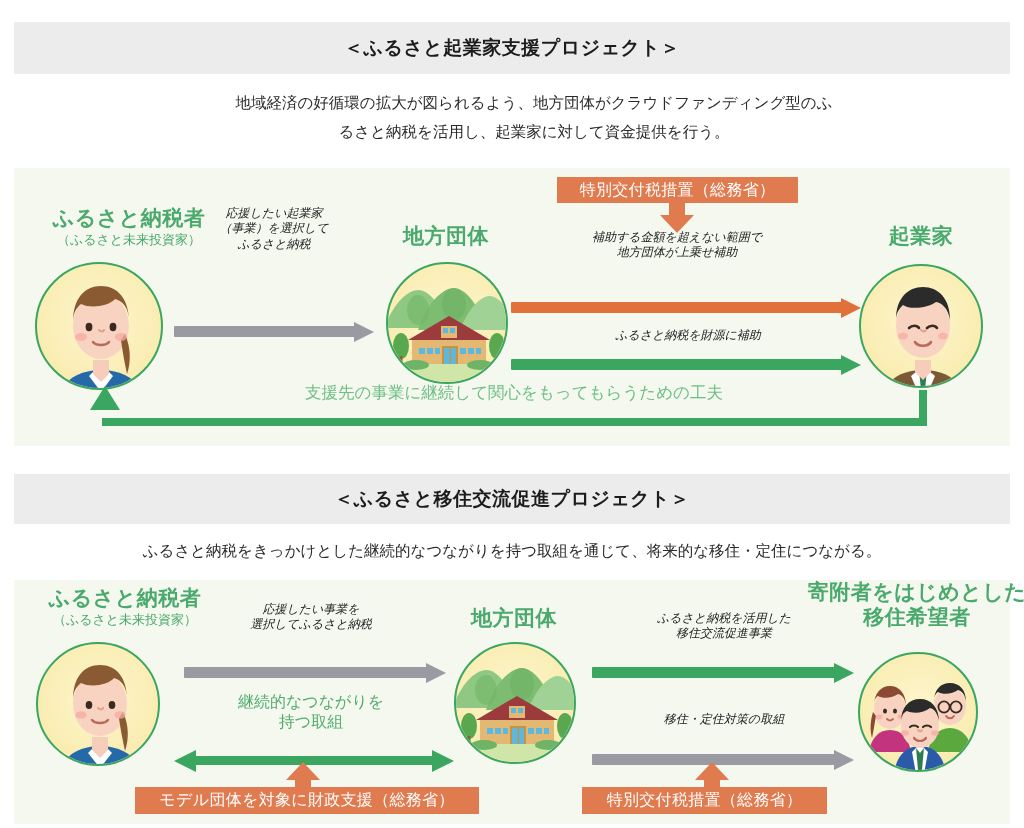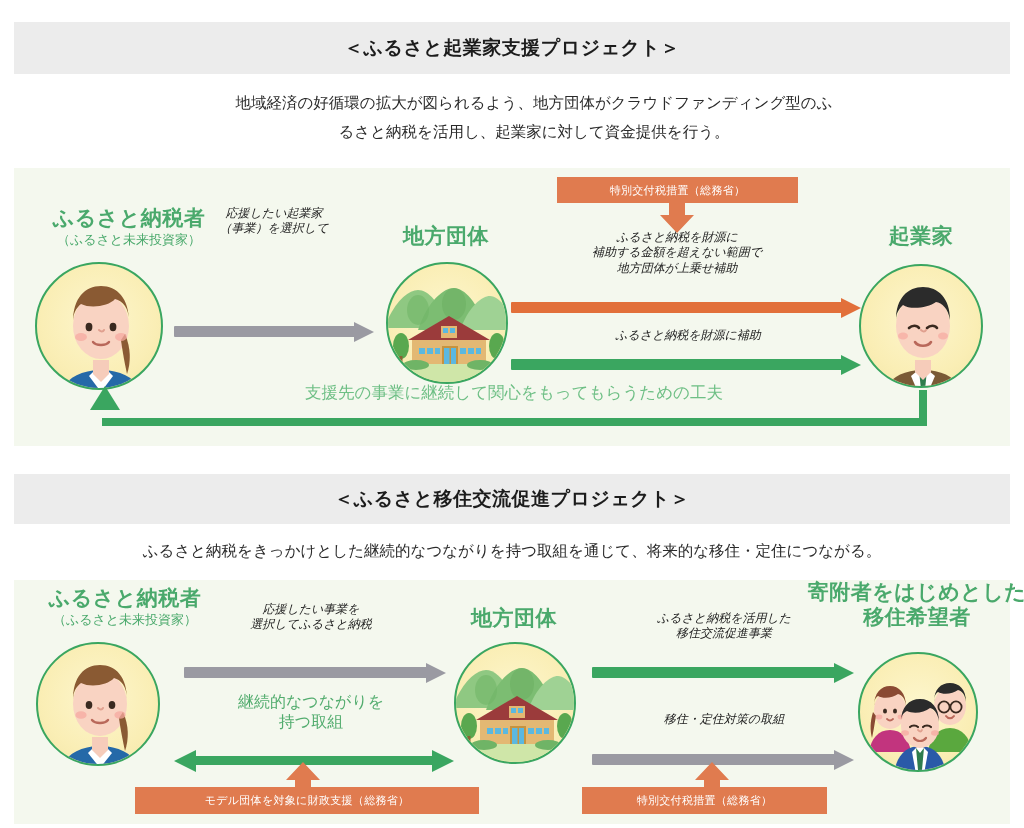--- a/index.html
+++ b/index.html
@@ -107,21 +107,21 @@
   }
   .arrow-label.dark { color: #222222; font-size: 12px; font-style: italic; }
   .arrow-label.green { color: #52ac6e; font-size: 16px; }
   .arrow-label .l { display: block; }
 
   
   .badge {
     position: absolute;
     background: #e07b4f;
     color: #ffffff;
-    font-size: 11px;
+    font-size: 16px;
     display: flex;
     align-items: center;
     justify-content: center;
     white-space: nowrap;
     letter-spacing: 0.3px;
   }
   .badge-arrow-down, .badge-arrow-up {
     position: absolute;
   }
 
@@ -175,20 +175,21 @@
           <ellipse cx="84" cy="73" rx="6" ry="4" fill="#f6a9a0" opacity="0.75"></ellipse>
           <path d="M56 78c3 4 13 4 16 0" stroke="#b9685a" stroke-width="2.4" fill="none" stroke-linecap="round"></path>
           <path d="M62 66c2 2 4 2 5 0" stroke="#e0a08f" stroke-width="2" fill="none" stroke-linecap="round"></path>
         </svg>
       </div>
     </div>
 
     <div class="arrow-label dark" style="left:155px;top:38px;width:210px;">
       <span class="l">応援したい起業家</span>
       <span class="l">（事業）を選択して</span>
+      <span class="l">ふるさと納税</span>
     </div>
     <div class="arrow-line" style="left:160px;top:158px;width:200px;height:11px;">
       <div class="arrow-shaft" style="width:182px;background:#9a9aa2;"></div>
       <div class="arrow-head" style="left:180px;border-top:10px solid transparent;border-bottom:10px solid transparent;border-left:20px solid #9a9aa2;"></div>
     </div>
 
     <div class="node">
       <div class="node-caption" style="left:312px;top:56px;">
         <span class="cap-main">地方団体</span>
       </div>
@@ -227,21 +228,20 @@
     <div class="badge" style="left:543px;top:9px;width:241px;height:26px;">
       <span>特別交付税措置（総務省）</span>
     </div>
     <div class="badge-arrow-down" style="left:640px;top:35px;">
       <svg width="46" height="30" viewBox="0 0 46 30" aria-hidden="true">
         <path d="M15 0 h16 v12 h9 L23 30 L6 12 h9 z" fill="#e07b4f"></path>
       </svg>
     </div>
 
     <div class="arrow-label dark" style="left:523px;top:62px;width:280px;">
-      <span class="l">ふるさと納税を財源に</span>
       <span class="l">補助する金額を超えない範囲で</span>
       <span class="l">地方団体が上乗せ補助</span>
     </div>
     <div class="arrow-line" style="left:497px;top:134px;width:352px;height:11px;">
       <div class="arrow-shaft" style="width:332px;background:#e2703a;"></div>
       <div class="arrow-head" style="left:330px;border-top:10px solid transparent;border-bottom:10px solid transparent;border-left:20px solid #e2703a;"></div>
     </div>
 
     <div class="arrow-label dark" style="left:559px;top:160px;width:230px;">
       <span class="l">ふるさと納税を財源に補助</span>

